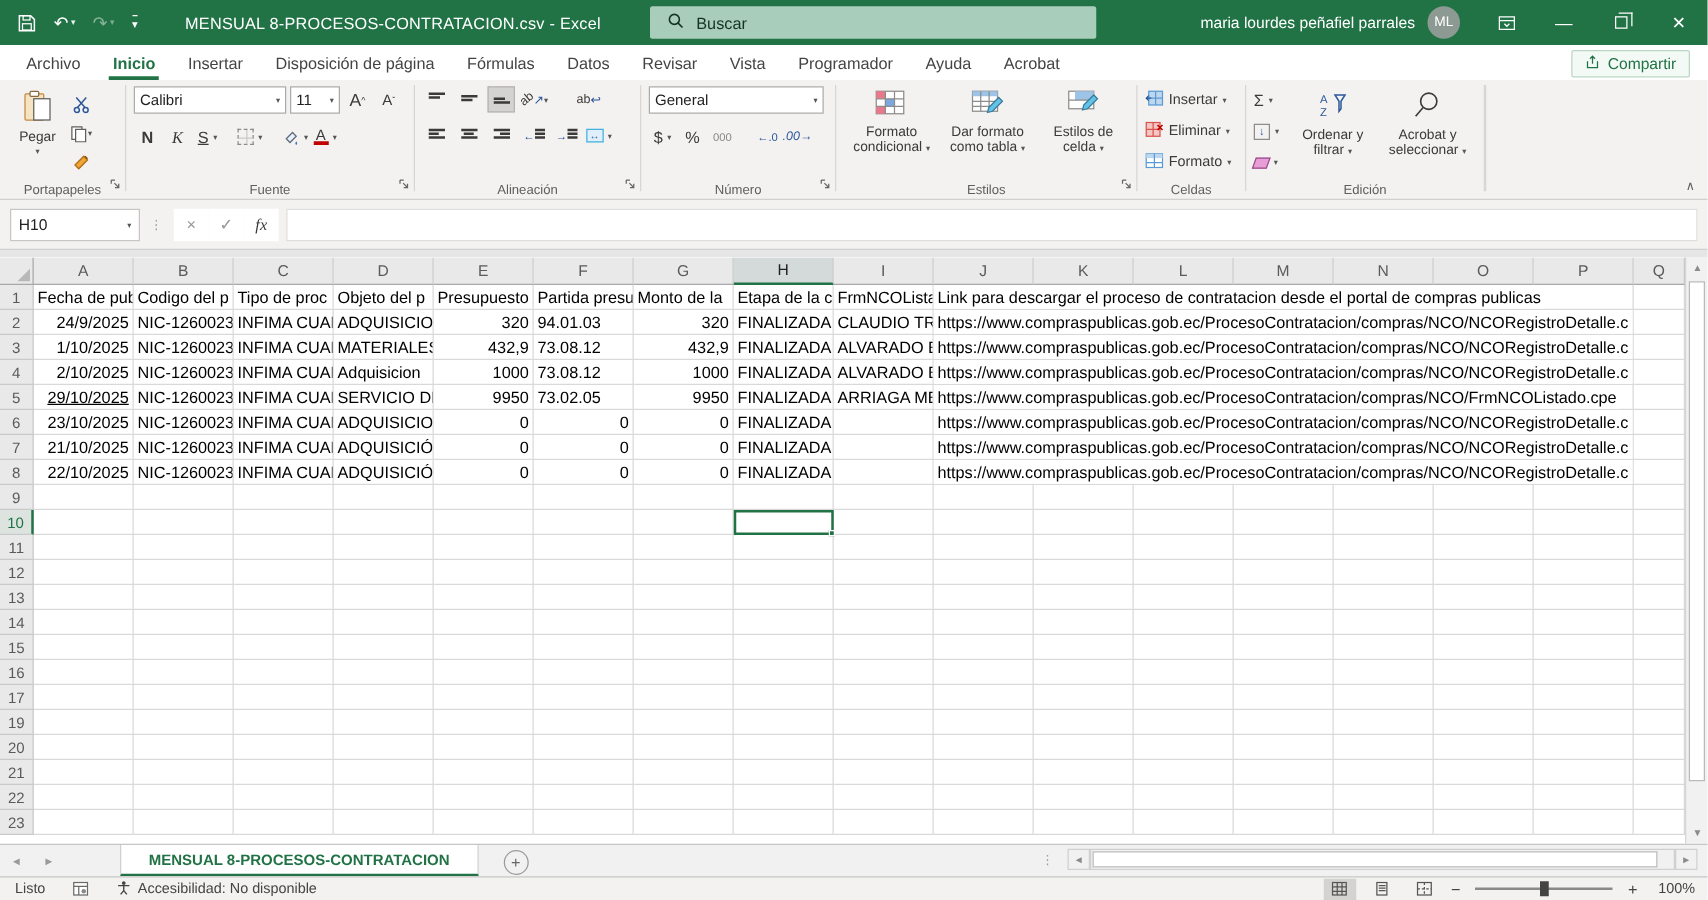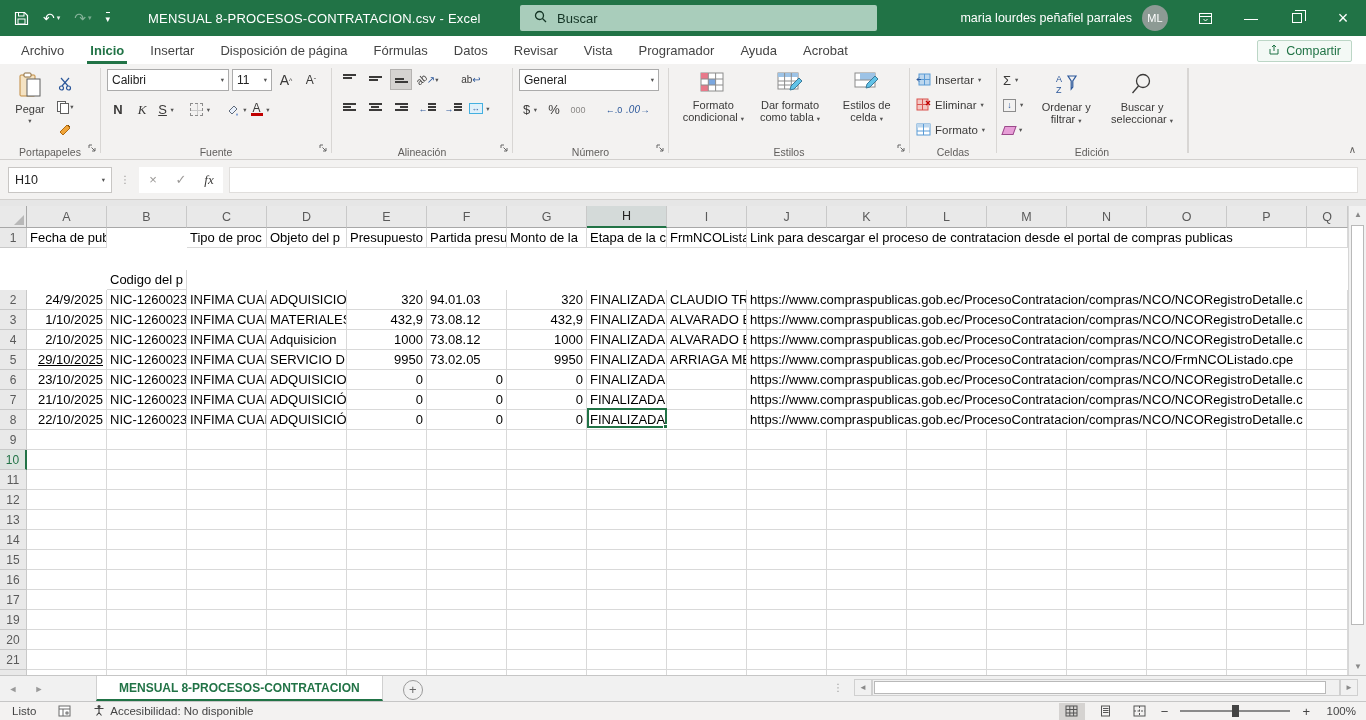--- a/index.html
+++ b/index.html
@@ -495,21 +495,21 @@
         </span>
         <span class="bl"><span>Ordenar y</span><br><span>filtrar</span> <span class="dd">▾</span></span>
       </div>
       <div class="bigbtn" style="width:82px;">
         <span>
           <svg width="24" height="24" viewBox="0 0 24 24">
               <circle cx="13" cy="9" r="6.5" fill="none" stroke="#3b3a39" stroke-width="1.3"></circle>
               <line x1="8.5" y1="14" x2="2.5" y2="21" stroke="#3b3a39" stroke-width="1.3"></line>
             </svg>
         </span>
-        <span class="bl"><span>Buscar y</span><br><span>seleccionar</span> <span class="dd">▾</span></span>
+        <span class="bl"><span>Acrobat y</span><br><span>seleccionar</span> <span class="dd">▾</span></span>
       </div>
     </div>
     <div class="rlabel">Edición</div>
   </div>
   <div class="rsep"></div>
 
   <div class="rsep"></div>
 
   <span id="collapse-ribbon">∧</span>
 </div>
@@ -544,21 +544,21 @@
       <div class="ghcell" style="width: 80px;">L</div>
       <div class="ghcell" style="width: 80px;">M</div>
       <div class="ghcell" style="width: 80px;">N</div>
       <div class="ghcell" style="width: 80px;">O</div>
       <div class="ghcell" style="width: 80px;">P</div>
       <div class="ghcell" style="width: 41px;">Q</div>
     </div>
     <div class="grow">
       <div class="rowhdr">1</div>
       <div class="cell" style="width: 80px;">Fecha de pub</div>
-      <div class="cell" style="width: 80px; margin-top: 42px;">Codigo del p</div>
+      <div class="cell" style="width: 80px;">Codigo del p</div>
       <div class="cell" style="width: 80px;">Tipo de proc</div>
       <div class="cell" style="width: 80px;">Objeto del p</div>
       <div class="cell" style="width: 80px;">Presupuesto</div>
       <div class="cell" style="width: 80px;">Partida presu</div>
       <div class="cell" style="width: 80px;">Monto de la</div>
       <div class="cell" style="width: 80px;">Etapa de la c</div>
       <div class="cell" style="width: 80px;">FrmNCOListado</div>
       <div class="cell ovf" style="width: 80px;">
         <span class="spill">Link para descargar el proceso de contratacion desde el portal de compras publicas</span>
       </div>

